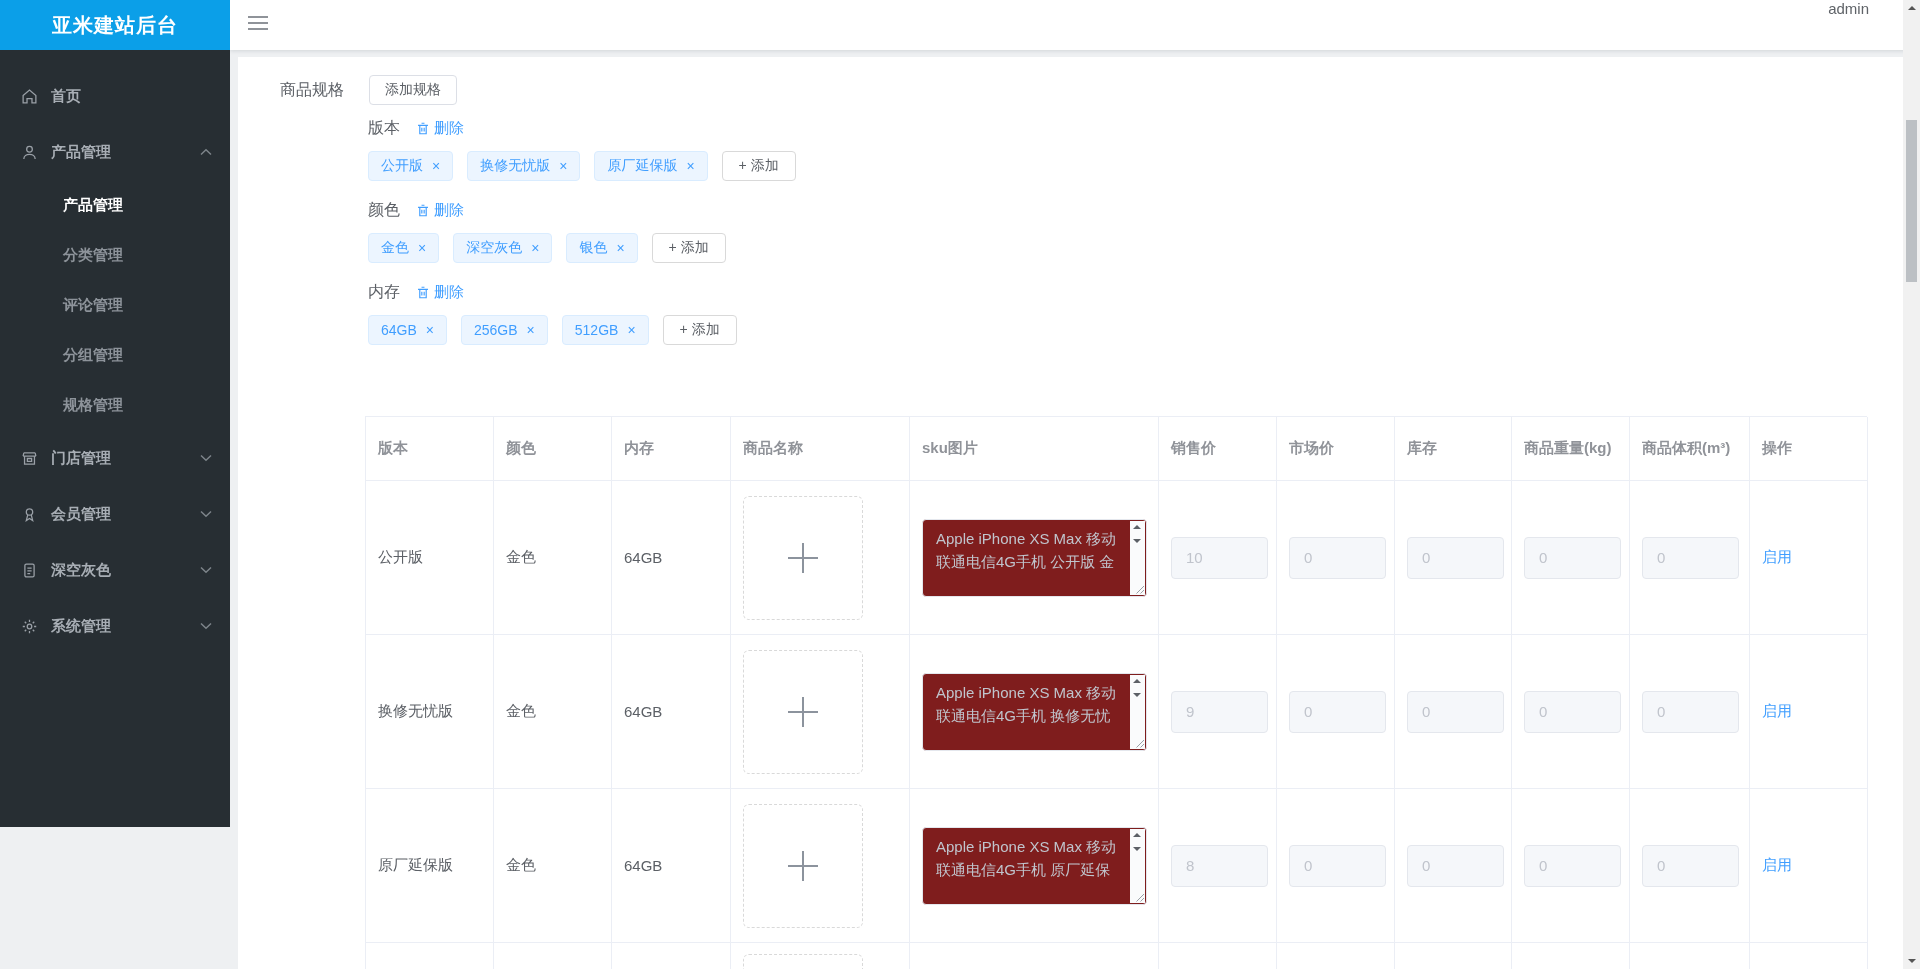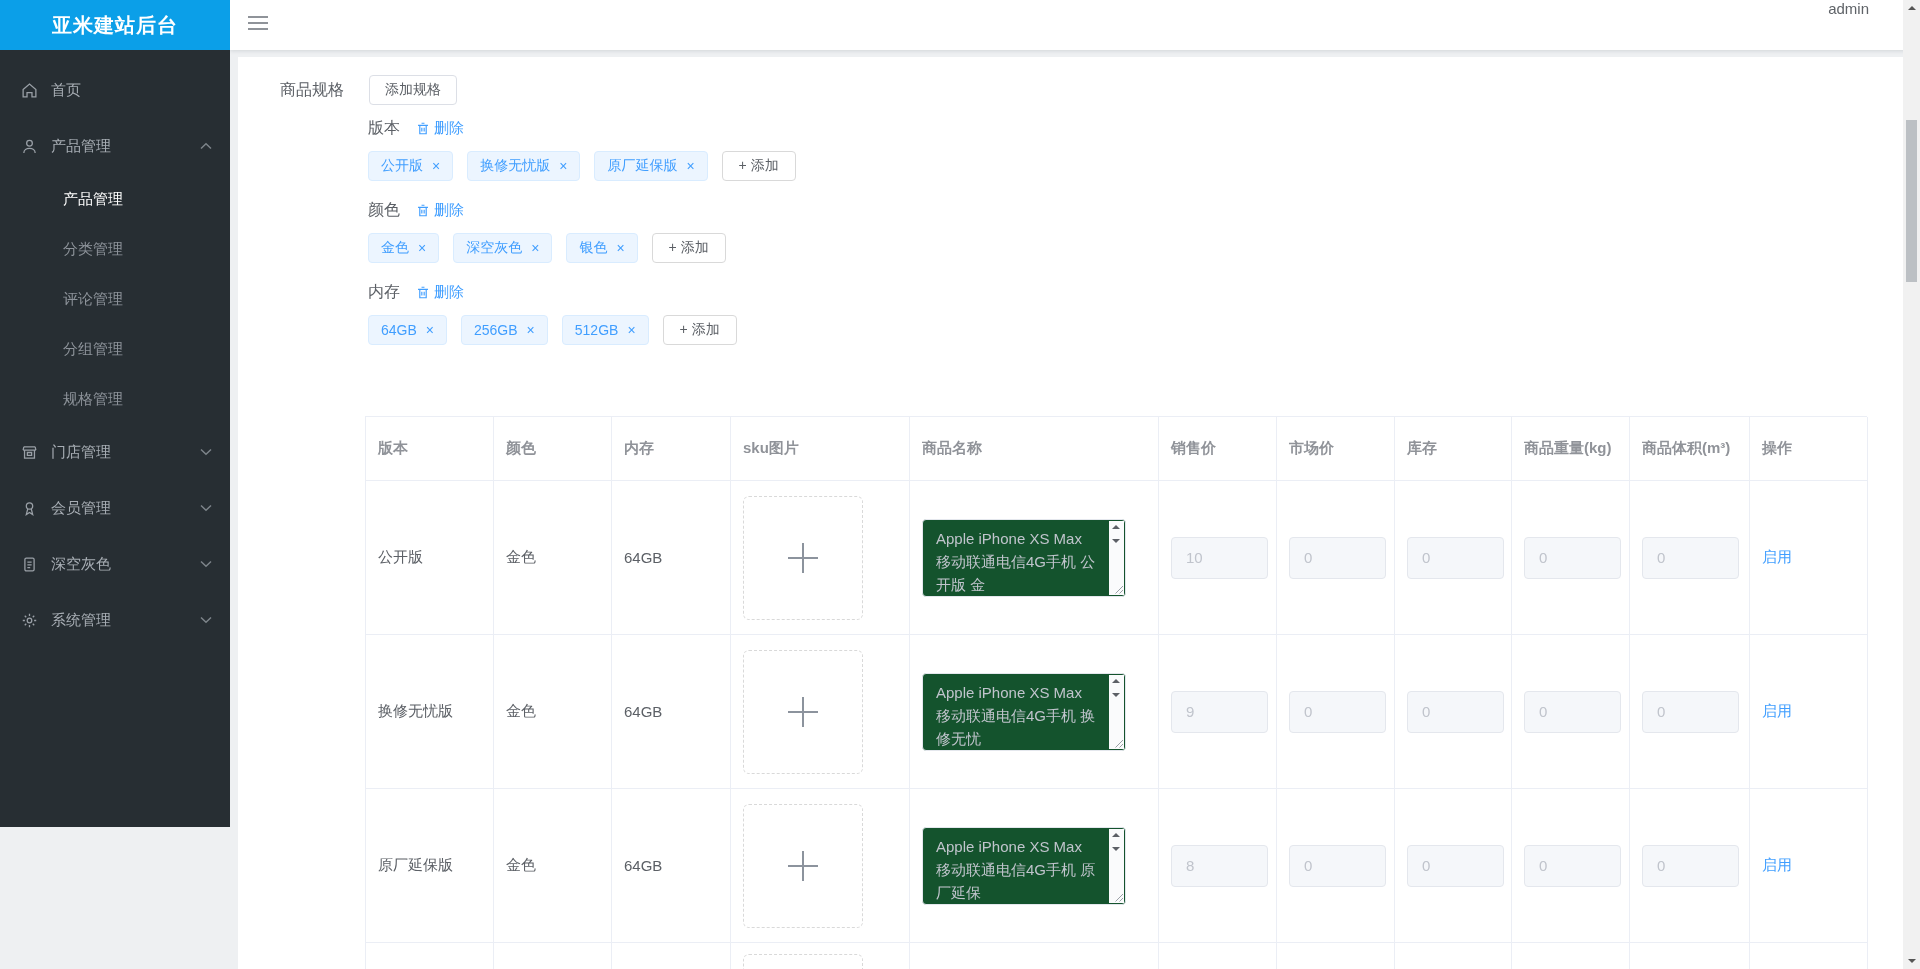--- a/index.html
+++ b/index.html
@@ -2,21 +2,21 @@
 <html><head>
 <meta charset="utf-8">
 <style>
   * { margin:0; padding:0; box-sizing:border-box; font-family:"Liberation Sans","DejaVu Sans",sans-serif; }
   html,body { width:1920px; height:969px; overflow:hidden; background:#eef0f2; }
 
   
   .sidebar { position:absolute; left:0; top:0; width:230px; height:827px; background:#272e33; z-index:5; }
   .logo { height:50px; background:#0b9fe8; color:#fff; font-size:20px; font-weight:bold;
           display:flex; align-items:center; justify-content:center; letter-spacing:1px; }
-  .nav { padding-top:12px; }
+  .nav { padding-top:18px;font-weight:bold; }
   .nav-item { height:56px; display:flex; align-items:center; padding:0 18px 0 21px;
               color:#a8aeb5; font-size:15px; cursor:pointer; }
   .nav-item .ico { width:17px; height:17px; margin-right:13px; flex:0 0 auto; color:#9aa0a7; }
   .nav-item svg { display:block; }
   .chev { margin-left:auto; color:#7d848a; }
   .sub-item { height:50px; display:flex; align-items:center; padding-left:63px;
               color:#8d939a; font-size:15px; cursor:pointer; }
   .sub-item.active { color:#ffffff; }
 
   
@@ -57,21 +57,21 @@
   .th { font-size:15px; font-weight:bold; color:#909399; }
   .td { font-size:15px; color:#5c6066; }
 
   .upload-box { width:120px; height:124px; border:1px dashed #d9d9d9; border-radius:6px;
                 display:flex; align-items:center; justify-content:center; cursor:pointer; background:#fff; }
   .plus { position:relative; width:30px; height:30px; }
   .plus::before { content:""; position:absolute; left:0; top:14px; width:30px; height:2px; background:#8c939d; }
   .plus::after  { content:""; position:absolute; left:14px; top:0; width:2px; height:30px; background:#8c939d; }
   .row4 .upload-box { margin-top:11px; align-self:flex-start; }
 
-  .ta { position:relative; width:204px; height:78px; background:#14532d; border:1px solid #e4e7ed;
+  .ta { position:relative; width:225px; height:78px; background:#7f1d1d; border:1px solid #e4e7ed;
         border-radius:4px; overflow:hidden; }
   .ta-text { padding:7px 24px 7px 13px; font-size:15px; line-height:23px; color:#c0c4cc; }
   .ta-bar { position:absolute; top:1px; right:1px; bottom:1px; width:15px; background:#fafbfc; }
   .arr { position:absolute; left:3px; width:0; height:0; border:4.5px solid transparent; }
   .arr.up   { top:4px;  border-bottom-color:#5c6066; border-top-width:0; }
   .arr.down { top:18px; border-top-color:#5c6066; border-bottom-width:0; }
   .resize { position:absolute; right:2px; bottom:2px; width:10px; height:10px;
             background:repeating-linear-gradient(135deg, transparent 0 2px, #9aa0a6 2px 3px);
             clip-path:polygon(100% 0, 100% 100%, 0 100%); }
 
@@ -298,22 +298,22 @@
       </div>
     </div>
 
   </div>
 
   <div class="tbl">
 
     <div class="th">版本</div>
     <div class="th">颜色</div>
     <div class="th">内存</div>
+    <div class="th">商品名称</div>
     <div class="th">sku图片</div>
-    <div class="th">商品名称</div>
     <div class="th">销售价</div>
     <div class="th">市场价</div>
     <div class="th">库存</div>
     <div class="th">商品重量(kg)</div>
     <div class="th">商品体积(m³)</div>
     <div class="th">操作</div>
 
     <div class="td">
         <span>公开版</span>
       </div>

